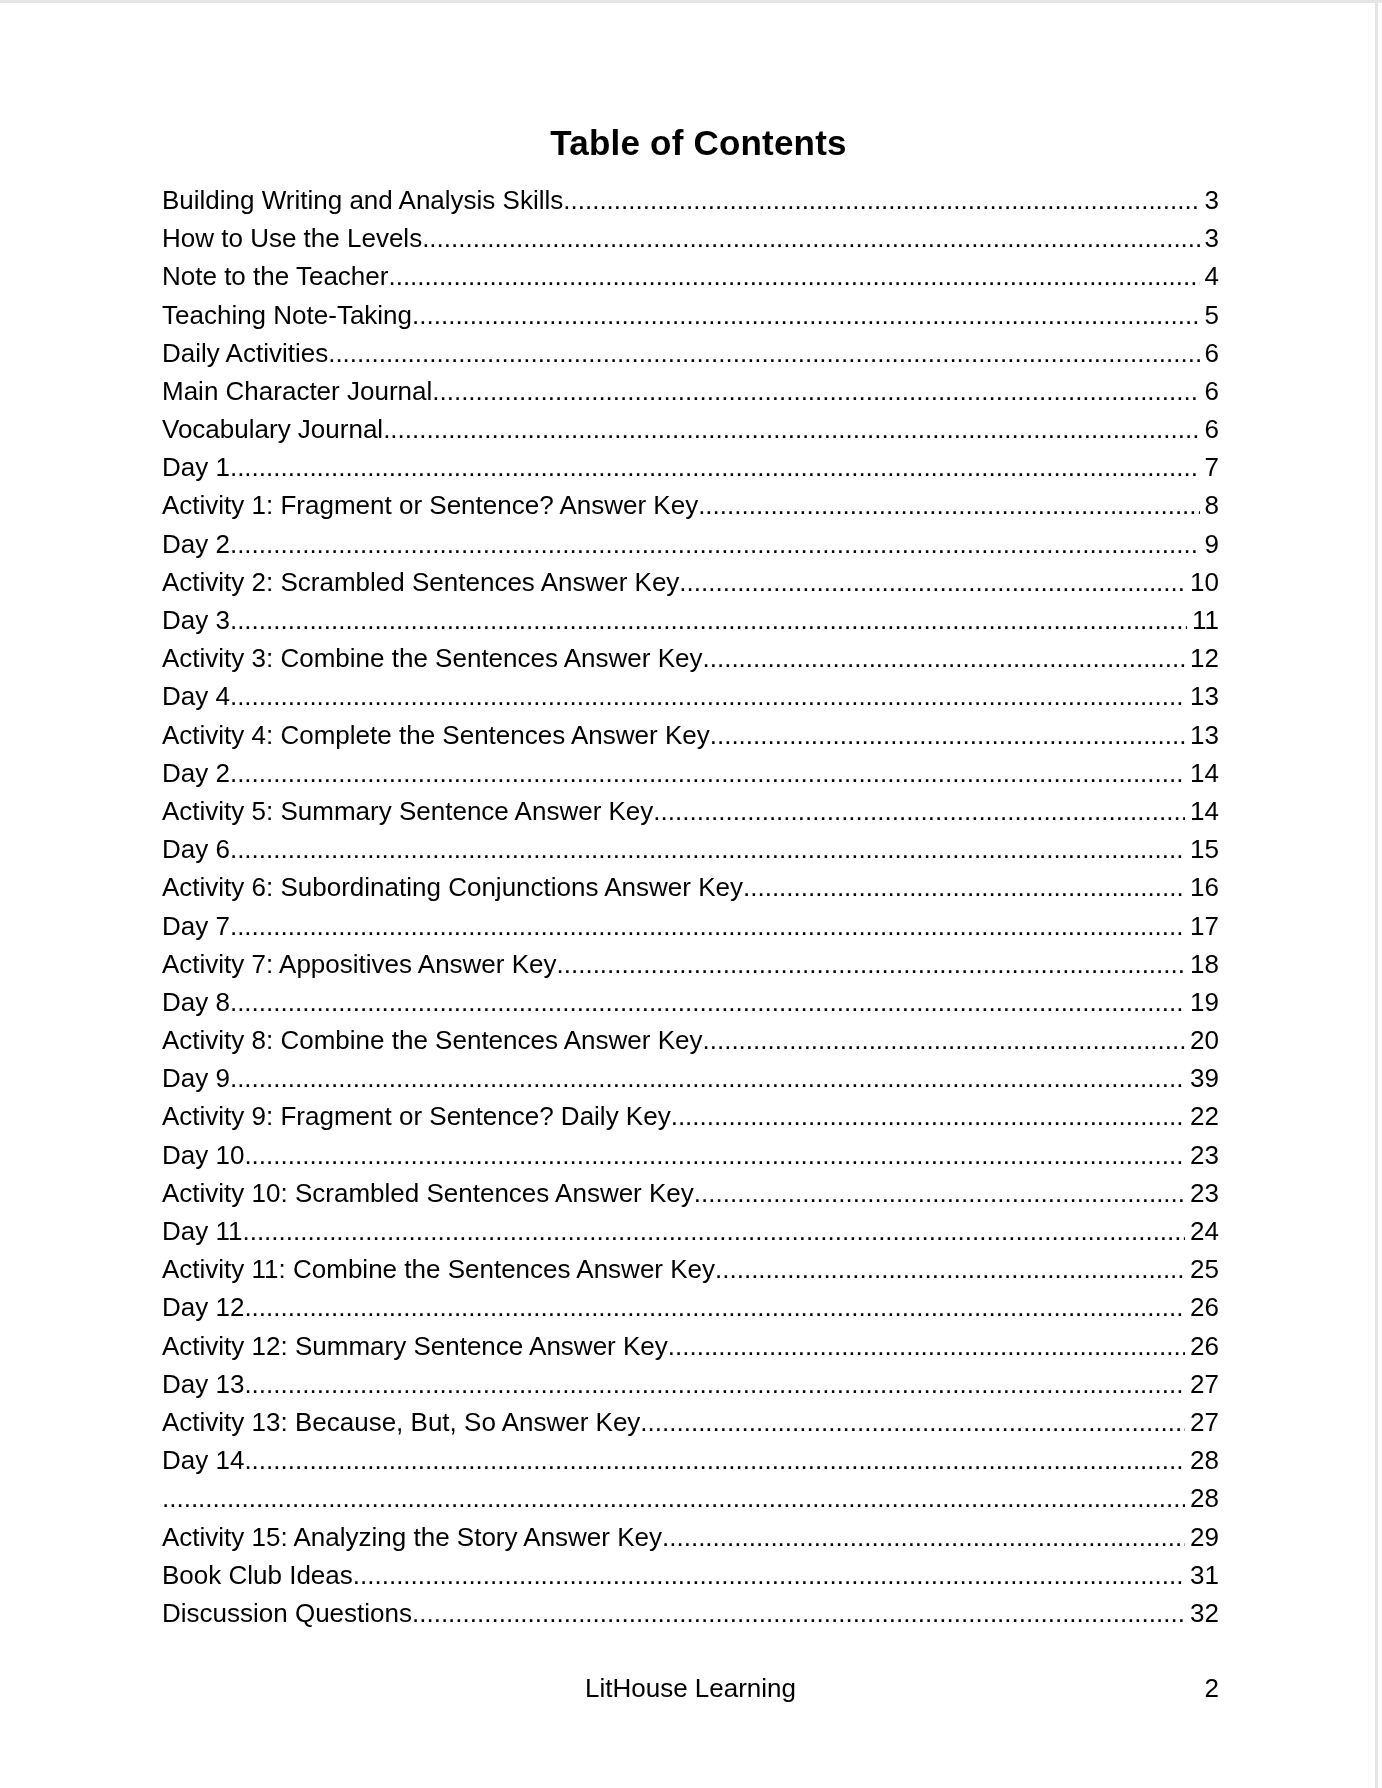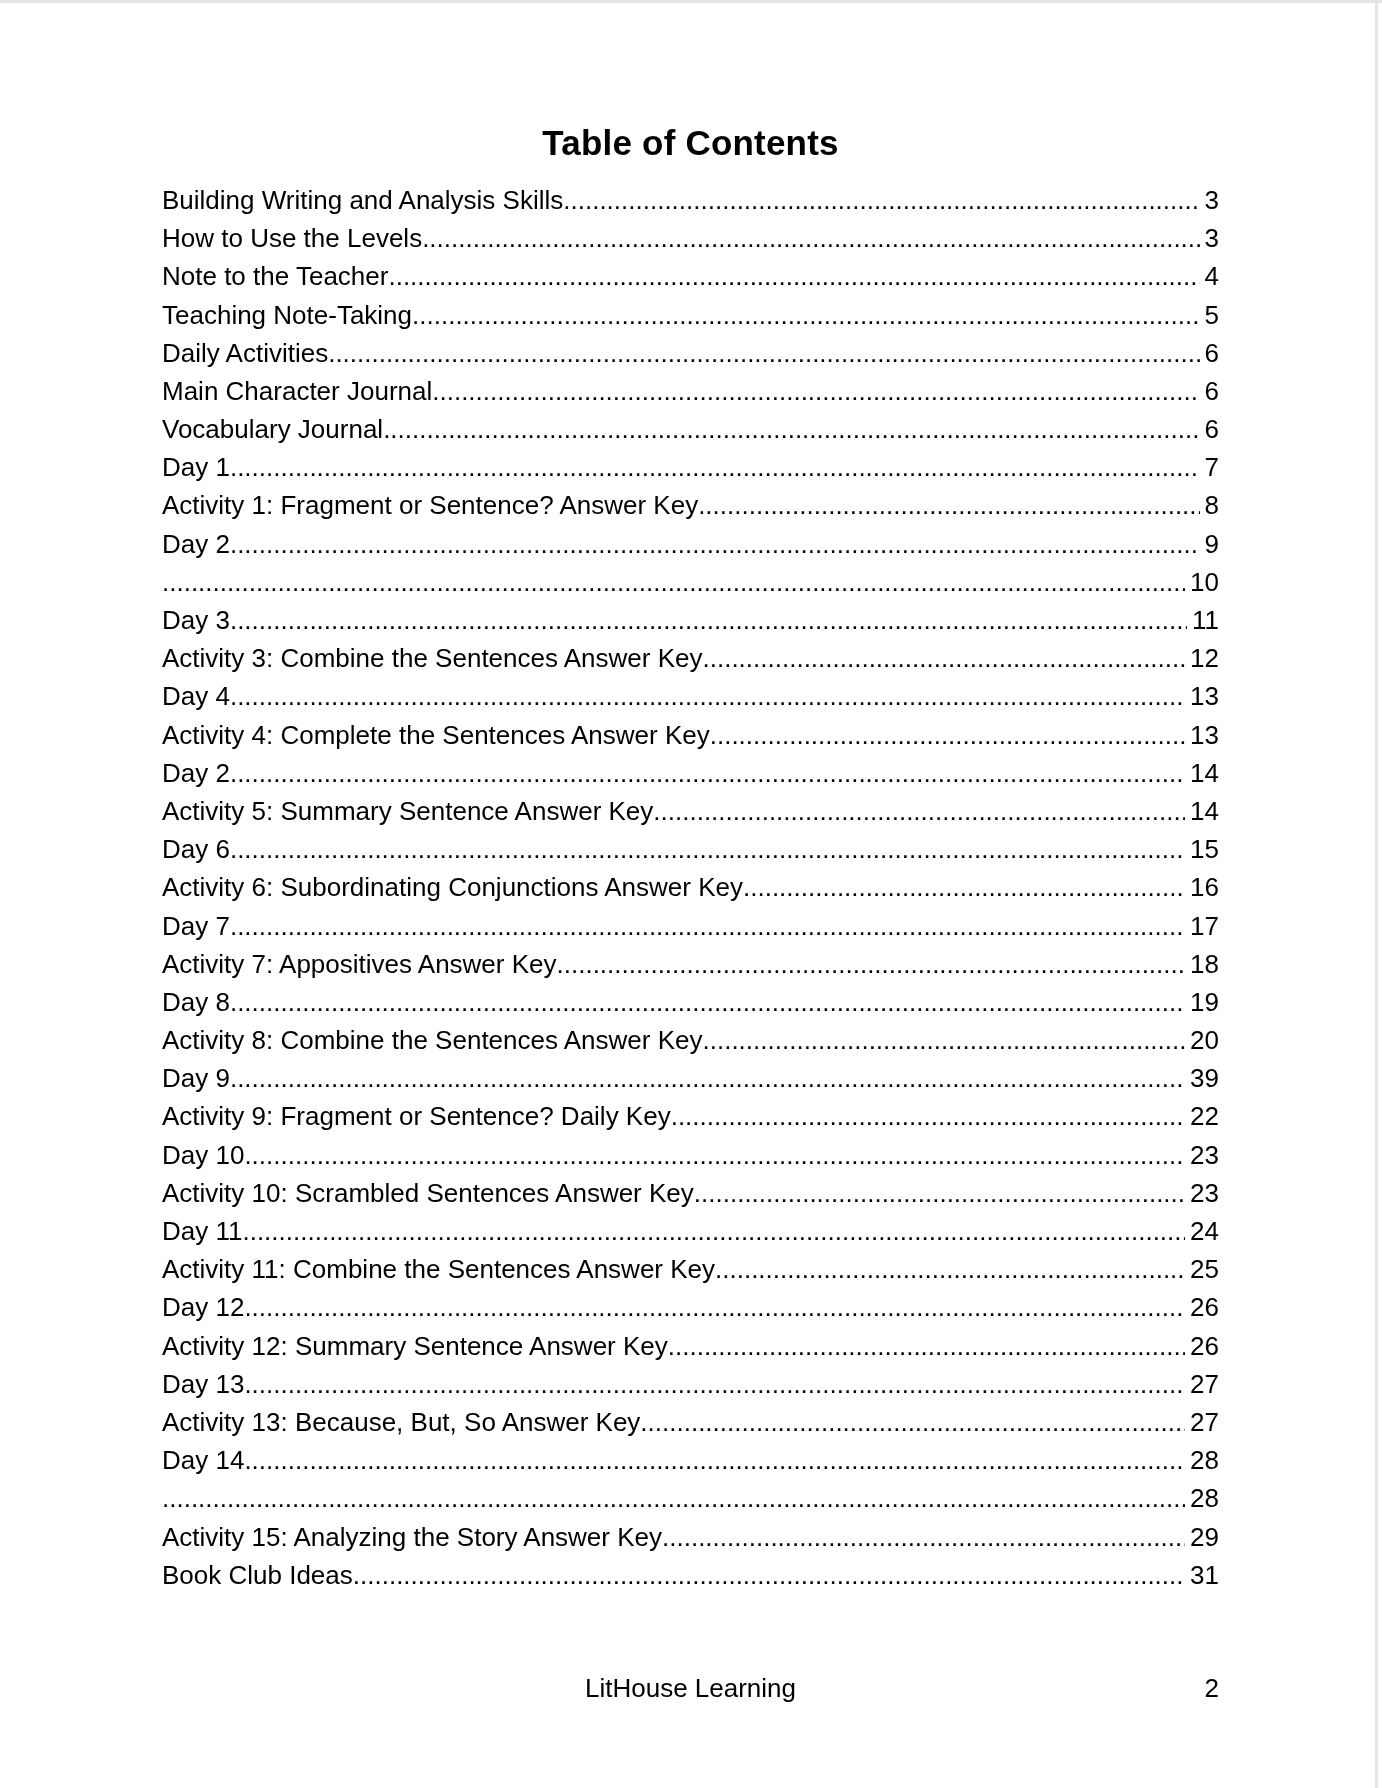--- a/index.html
+++ b/index.html
@@ -18,21 +18,21 @@
   .edge-top {
     position: absolute; top: 0; left: 0; right: 0;
     height: 3px; background: #e5e5e5;
   }
   .edge-right {
     position: absolute; top: 3px; bottom: 0; right: 4px;
     width: 3px; background: #e5e5e5;
   }
   .doc-title {
     position: absolute;
-    left: 162px; width: 1057px; top: 125px;
+    left: 170px; width: 1057px; top: 125px;
     font-size: 35px; line-height: 35px; font-weight: 700;
     text-align: center;
     letter-spacing: 0.2px;
   }
   .toc {
     position: absolute;
     left: 162px; width: 1057px; top: 181px;
     list-style: none;
   }
   .toc-row {
@@ -133,20 +133,21 @@
     <span class="toc-page">8</span>
   </li>
 
   <li class="toc-row">
     <span class="toc-label">Day 2</span>
     <span class="toc-dots"></span>
     <span class="toc-page">9</span>
   </li>
 
   <li class="toc-row">
+    <span class="toc-label">Activity 2: Scrambled Sentences Answer Key</span>
     <span class="toc-dots"></span>
     <span class="toc-page">10</span>
   </li>
 
   <li class="toc-row">
     <span class="toc-label">Day 3</span>
     <span class="toc-dots"></span>
     <span class="toc-page">11</span>
   </li>
 
@@ -292,19 +293,24 @@
     <span class="toc-dots"></span>
     <span class="toc-page">29</span>
   </li>
 
   <li class="toc-row">
     <span class="toc-label">Book Club Ideas</span>
     <span class="toc-dots"></span>
     <span class="toc-page">31</span>
   </li>
 
+  <li class="toc-row">
+    <span class="toc-label">Discussion Questions</span>
+    <span class="toc-dots"></span>
+    <span class="toc-page">32</span>
+  </li>
 </ul>
 
   <div class="footer">
     <span>LitHouse Learning</span>
     <span class="footer-page">2</span>
   </div>
 </div>
 
 </body></html>

